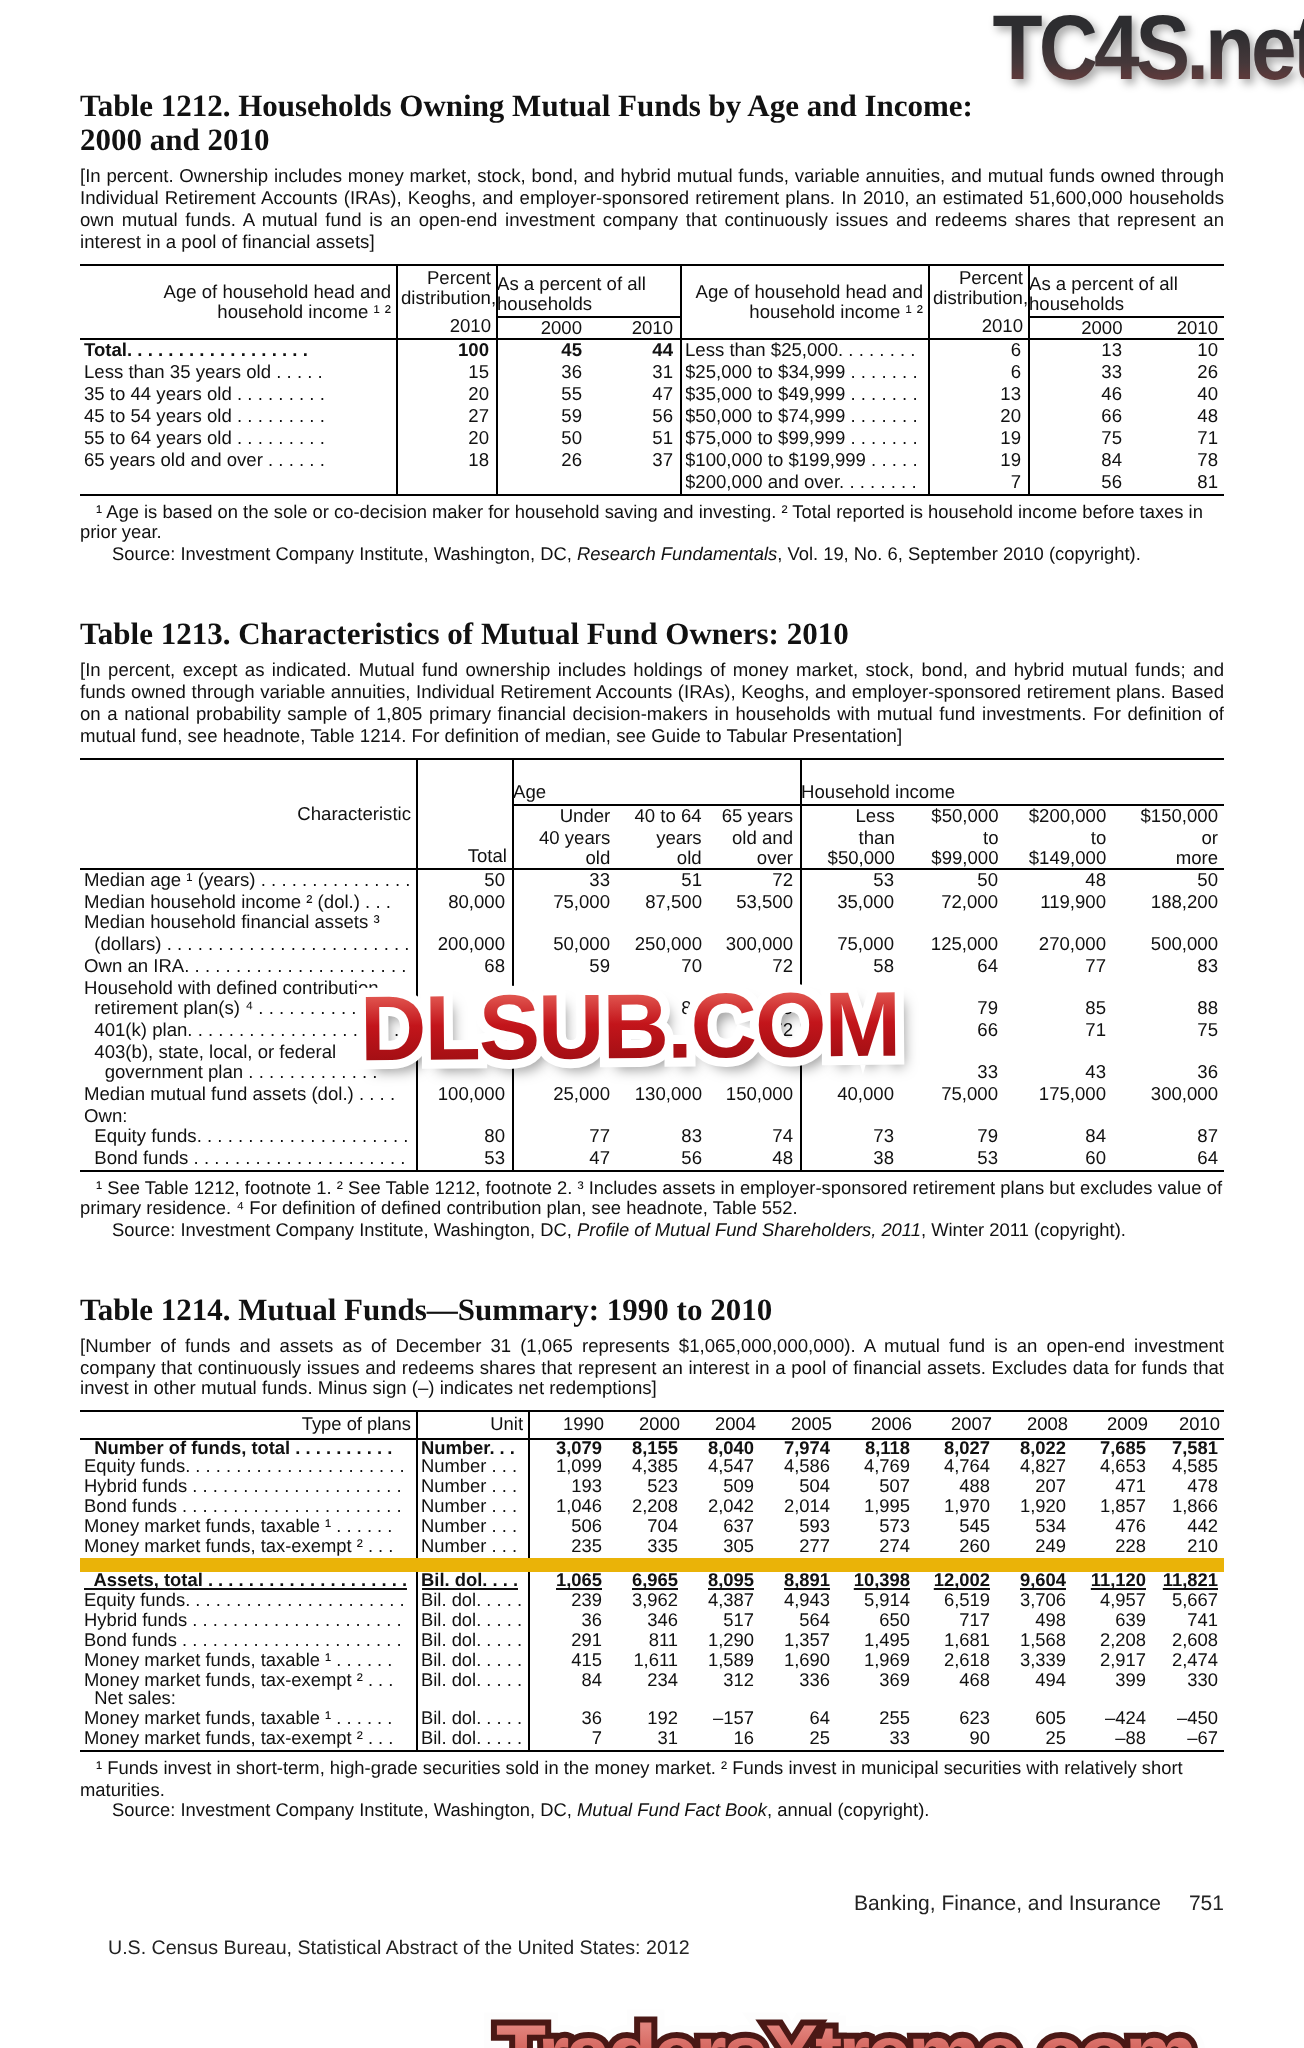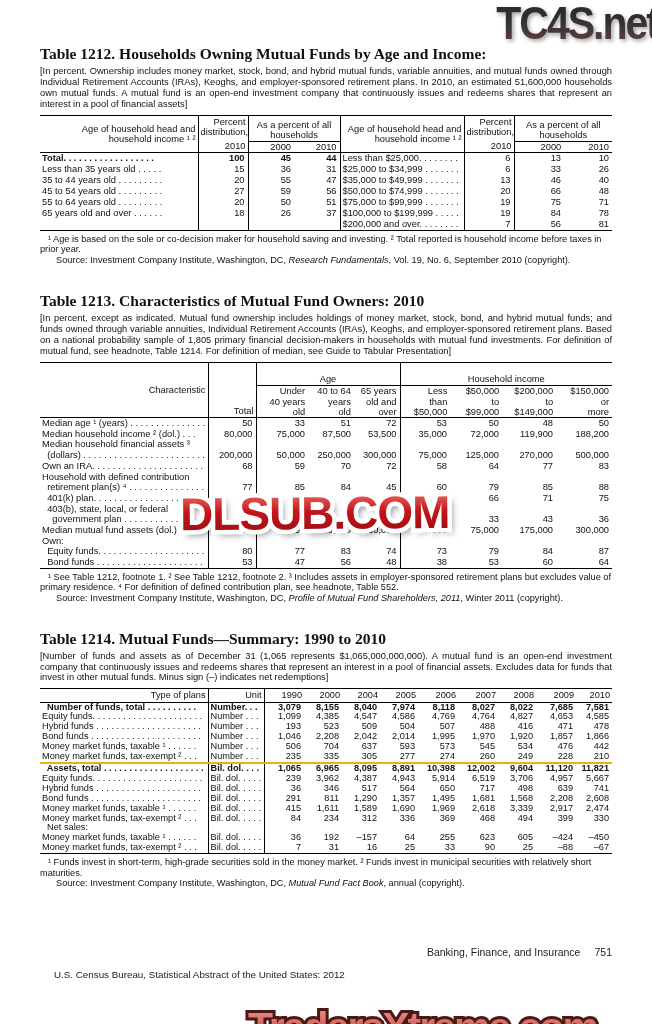--- a/index.html
+++ b/index.html
@@ -18,31 +18,31 @@
         border-top:1px solid #000;border-bottom:1px solid #000;font-size:9.3px;}
   thead th{font-weight:normal;border-bottom:1px solid #000;padding:1px 2px;line-height:10.2px;}
   td{padding:0 3px 0 2px;vertical-align:bottom;}
   .vr{border-right:1px solid #000;}
   .num{text-align:right;}
   .b{font-weight:bold;}
   .stubcell{overflow:hidden;}
   .stubcell div{white-space:pre;overflow:hidden;}
   .va-m{vertical-align:middle;text-align:right;white-space:pre-line;}
   .va-b{vertical-align:bottom;text-align:right;}
-  .sp-label{border-bottom:1px solid #000;text-align:center;white-space:pre-line;padding-bottom:1px;}
+  .sp-label{border-bottom:1px solid #000;text-align:left;white-space:pre-line;padding-bottom:1px;}
   .sp-cols{display:flex;}
   .sp-cols span{text-align:right;white-space:pre-line;padding-right:3px;box-sizing:border-box;}
   .pct-top{text-align:right;margin-bottom:4px;white-space:pre-line;}
   .pct-year{text-align:right;}
 
   #t1212 td{line-height:10.9px;}
   #t1213 td{line-height:10.7px;}
   #t1214{font-size:9.2px;}
   #t1214 td{line-height:9.9px;}
-  #t1214 tr.rule td{border-top:2px solid #eab308;}
+  #t1214 tr.rule td{border-top:7px solid #eab308;text-decoration:underline;}
 
   .sec{position:relative;}
   #sec1213{margin-top:27px;}
   #sec1214{margin-top:26px;}
 
   .footer-right{position:absolute;right:40px;top:946px;font-size:10.5px;color:#222;}
   .footer-right .pgnum{margin-left:14px;}
   .imprint{position:absolute;left:54px;top:969px;font-size:9.8px;color:#222;}
 
   
@@ -75,20 +75,21 @@
 <div class="page">
 
   <div class="wm wm-tc4s">
     <span class="fill">TC4S.net</span>
   </div>
 
   <div class="content">
 
     <div class="sec" id="sec1212">
       <p class="tbl-title">Table 1212. Households Owning Mutual Funds by Age and Income:</p>
+      <p class="tbl-title">2000 and 2010</p>
       <p class="headnote">[In percent. Ownership includes money market, stock, bond, and hybrid mutual funds, variable annuities, and mutual funds owned through Individual Retirement Accounts (IRAs), Keoghs, and employer-sponsored retirement plans. In 2010, an estimated 51,600,000 households own mutual funds. A mutual fund is an open-end investment company that continuously issues and redeems shares that represent an interest in a pool of financial assets]</p>
 
       <table id="t1212">
         <colgroup>
           <col style="width:158px">
             <col style="width:50px">
             <col style="width:46px">
             <col style="width:46px">
           <col style="width:124px">
             <col style="width:50px">
@@ -516,21 +517,21 @@
               </td>
               <td class="stubcell vr">
                 <div>Number . . .</div>
               </td>
               <td class="num">193</td>
               <td class="num">523</td>
               <td class="num">509</td>
               <td class="num">504</td>
               <td class="num">507</td>
               <td class="num">488</td>
-              <td class="num">416</td>
+              <td class="num">207</td>
               <td class="num">471</td>
               <td class="num">478</td>
             </tr>
             <tr>
               <td class="stubcell vr">
                 <div>Bond funds . . . . . . . . . . . . . . . . . . . . . .</div>
               </td>
               <td class="stubcell vr">
                 <div>Number . . .</div>
               </td>

